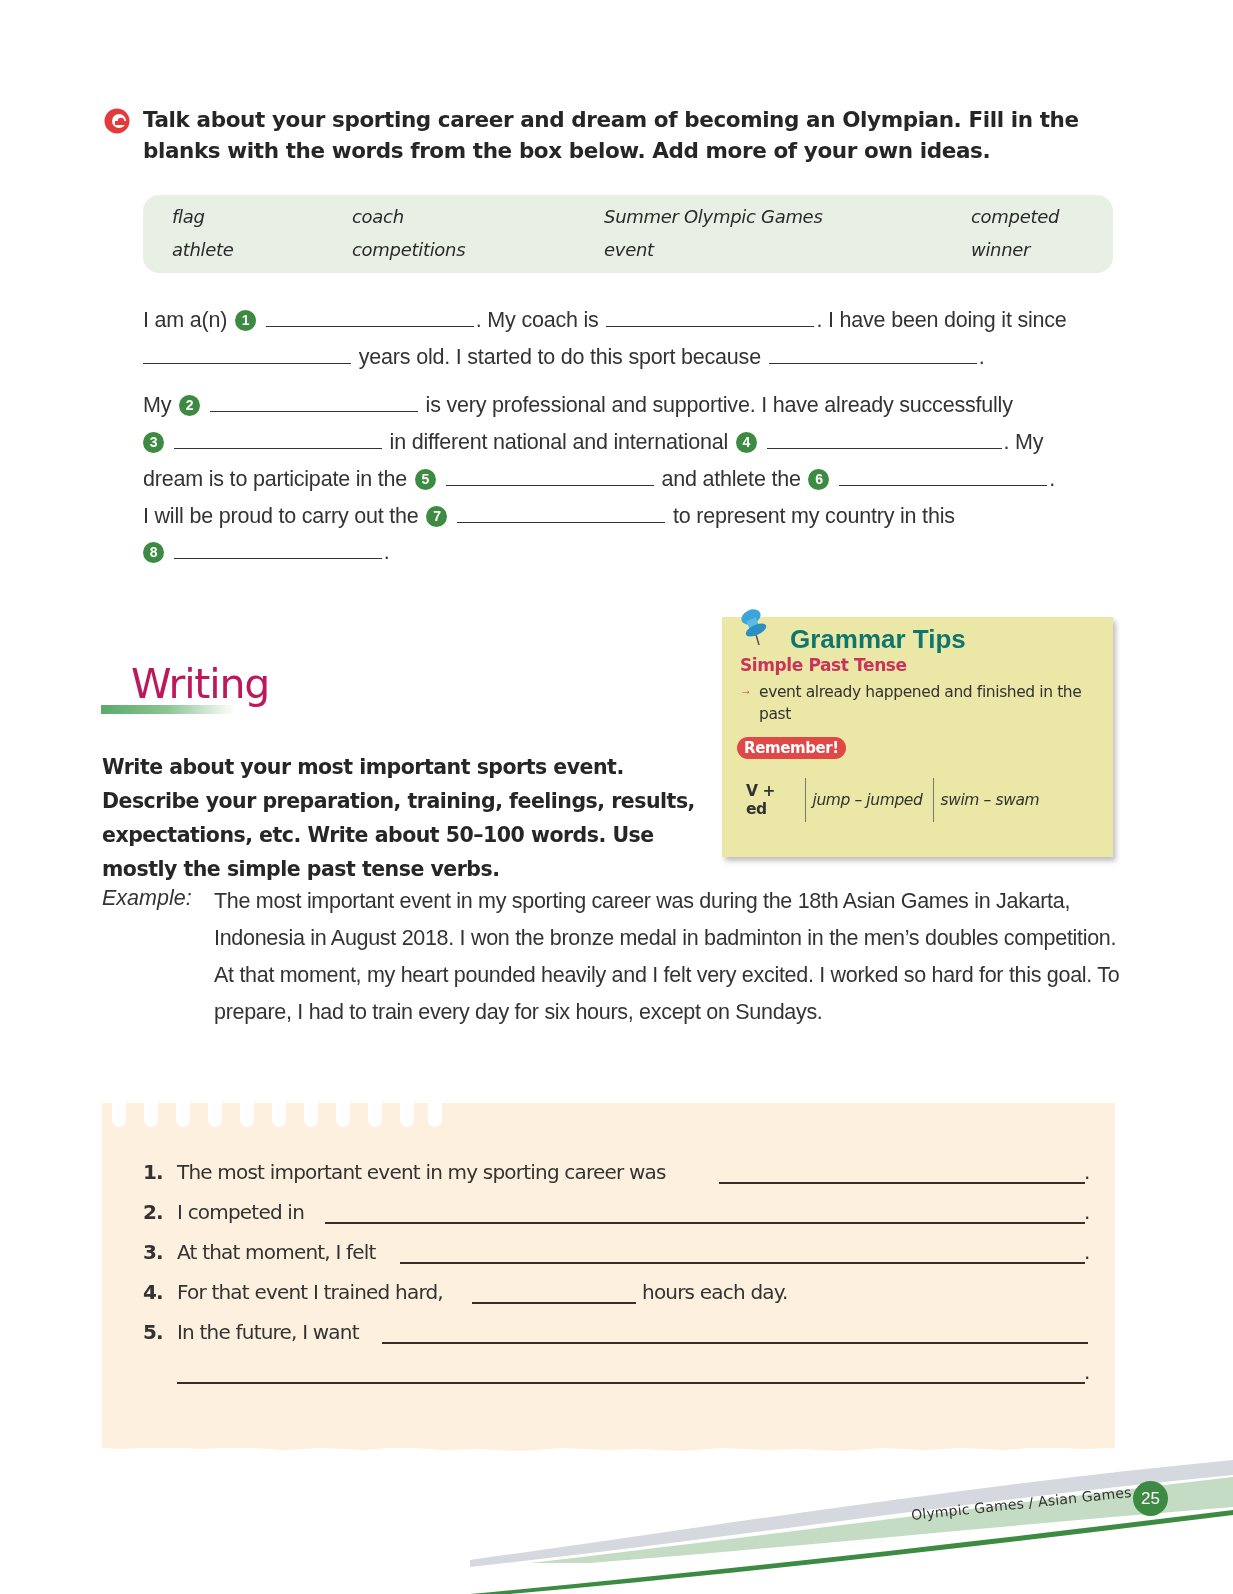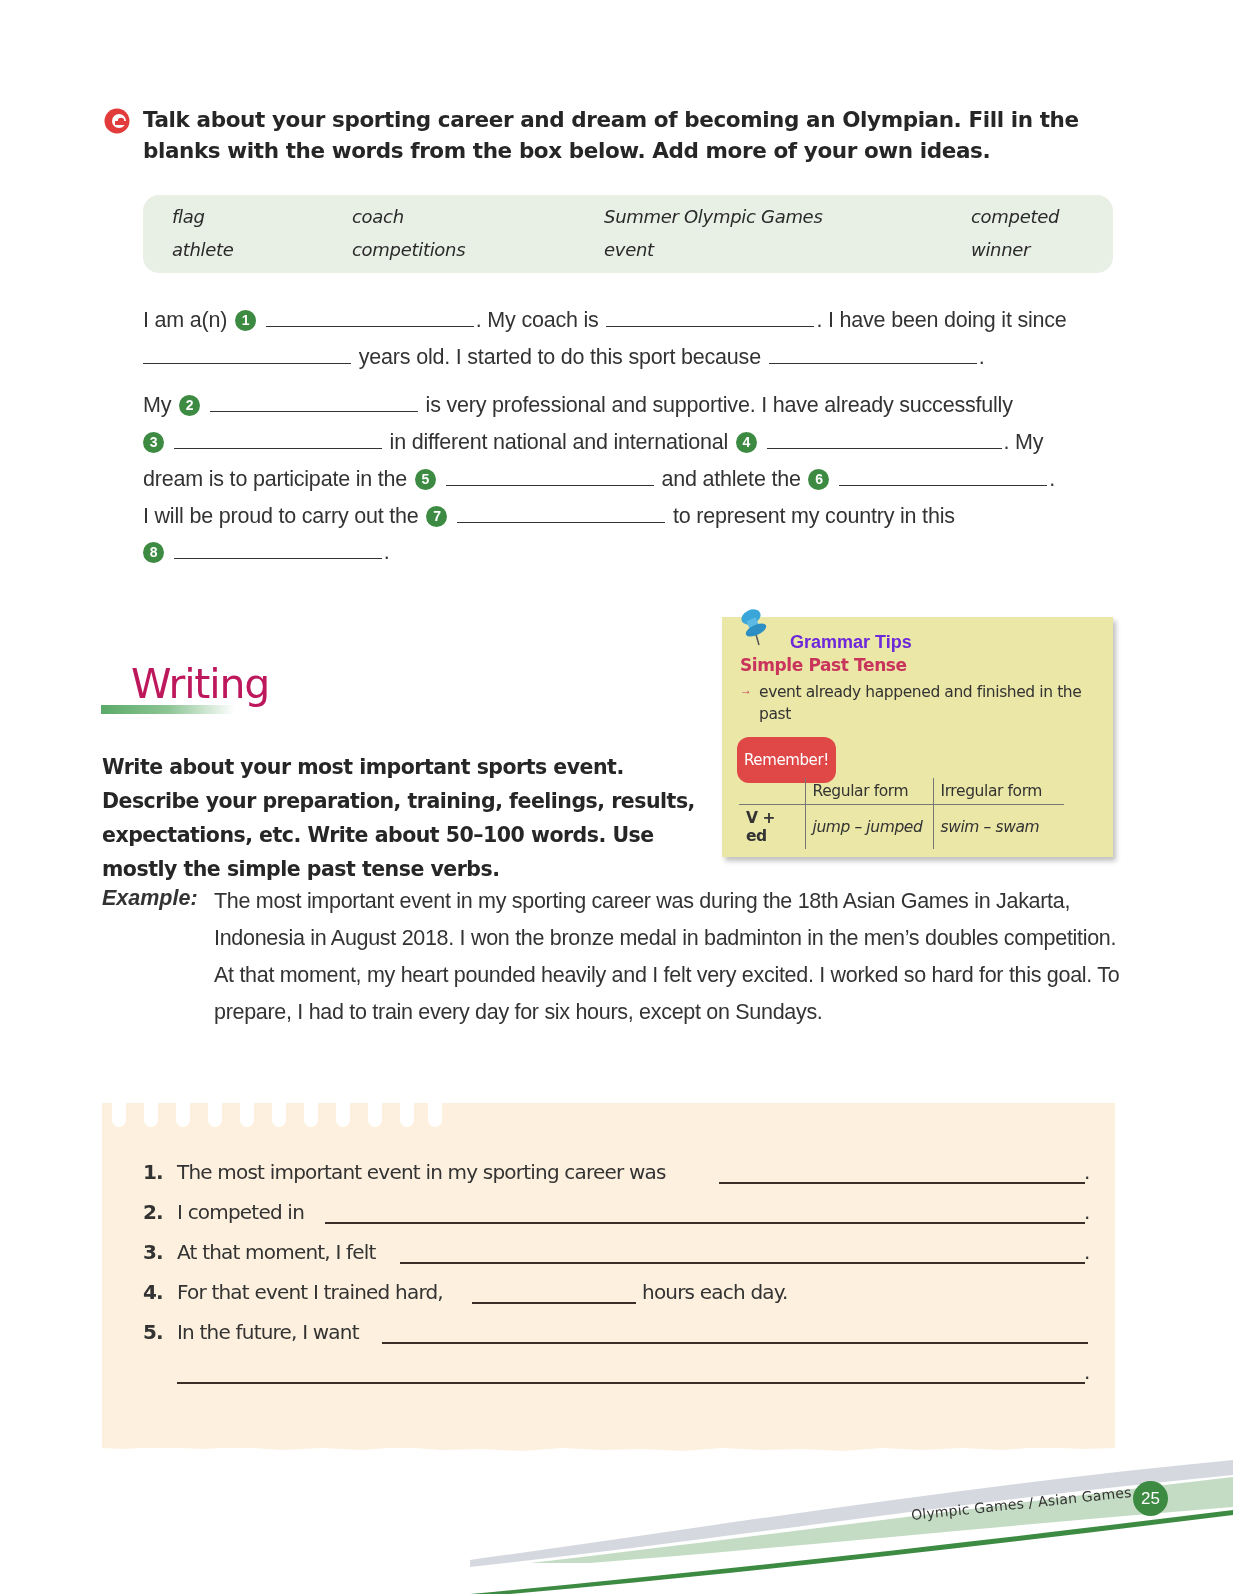--- a/index.html
+++ b/index.html
@@ -23,35 +23,35 @@
 
   
   #writing-title { left: 101px; top: 660px; font-family: "DejaVu Sans", sans-serif; font-size: 41px; color: #be185d; letter-spacing: -1.2px; z-index: 2; margin-left: 30px; }
   #writing-underline { left: 101px; top: 705px; width: 134px; height: 9px; background: linear-gradient(90deg, #5aaa68 0%, #8cc594 50%, rgba(200,230,200,0) 100%); z-index: 1; }
 
   #writing-instruction { left: 102px; top: 750px; width: 620px; font-family: "DejaVu Sans", sans-serif; font-weight: bold; font-size: 20.5px; line-height: 34px; color: #262626; letter-spacing: -0.5px; }
 
   
   #grammar-card { left: 722px; top: 617px; width: 391px; height: 240px; background: #ebe7a6; box-shadow: 3px 4px 5px rgba(0,0,0,0.25); }
   #pin-icon { left: 737px; top: 607px; width: 36px; height: 42px; }
-  #grammar-title { left: 790px; top: 624px; font-size: 18px; font-weight: bold; color: #6d28d9; margin-top: 8px; }
+  #grammar-title { left: 790px; top: 624px; font-size: 26px; font-weight: bold; color: #0f766e; }
   #grammar-subtitle { left: 740px; top: 655px; font-family: "DejaVu Sans", sans-serif; font-size: 17px; font-weight: bold; color: #c9345c; letter-spacing: -0.4px; }
   #grammar-bullet-arrow { left: 740px; top: 683px; font-size: 12px; color: #c9345c; font-weight: bold; }
   #grammar-bullet { left: 759px; top: 681px; width: 350px; font-family: "DejaVu Sans", sans-serif; font-size: 15.5px; color: #333; line-height: 22px; letter-spacing: -0.4px; }
-  #remember-badge { left: 737px; top: 737px; padding: 14px 7px; background: #e04848; color: #fff; font-family: "DejaVu Sans", sans-serif; font-weight: normal; font-size: 15px; border-radius: 12px; letter-spacing: -0.4px; }
+  #remember-badge { left: 737px; top: 737px; padding: 2px 7px; background: #e04848; color: #fff; font-family: "DejaVu Sans", sans-serif; font-weight: bold; font-size: 15px; border-radius: 12px; letter-spacing: -0.4px; }
   #grammar-table { left: 739px; top: 778px; width: 325px; border-collapse: collapse; font-family: "DejaVu Sans", sans-serif; font-size: 15.5px; color: #333; letter-spacing: -0.4px; }
   #grammar-table td, #grammar-table th { font-weight: normal; padding: 4px 7px; text-align: left; }
   #grammar-table .head td { border-bottom: 1.5px solid #777; }
   #grammar-table .c1 { width: 66px; border-right: 1.5px solid #777; }
   #grammar-table .c2 { width: 128px; border-right: 1.5px solid #777; }
   #grammar-table .row-label { font-weight: bold; }
   #grammar-table i { font-style: italic; }
 
   
-  #example-label { left: 102px; top: 886px; font-size: 21.5px; font-weight: bold; font-style: italic; color: #333; }
+  #example-label { left: 102px; top: 886px; font-size: 21.5px; font-weight: normal; font-style: italic; color: #333; }
   #example-text { left: 214px; top: 883px; width: 910px; font-size: 21.5px; line-height: 37px; color: #333; letter-spacing: -0.3px; text-indent: 0; }
 
   
   #notebook { left: 102px; top: 1103px; width: 1013px; height: 345px; background: #fdf0de; }
   .hole { position: absolute; top: 0; width: 14px; height: 24px; background: #fff; border-radius: 0 0 7px 7px; }
   #torn-edge { left: 102px; top: 1438px; width: 1013px; height: 16px; }
 
   .wl { position: absolute; left: 143px; font-family: "DejaVu Sans", sans-serif; font-size: 20px; color: #333; white-space: nowrap; letter-spacing: -0.8px; }
   .wl .n { font-weight: bold; display: inline-block; width: 34px; }
   .wline { position: absolute; height: 0; border-bottom: 2px solid #3a2e26; }
@@ -137,25 +137,20 @@
   <rect x="11" y="12" width="10" height="10" fill="#5cb9e4" transform="rotate(-25 16 17)"></rect>
   <ellipse cx="19" cy="23" rx="11" ry="5" fill="#2b8fc4" transform="rotate(-25 19 23)"></ellipse>
 </svg>
 <div class="abs" id="grammar-title">Grammar Tips</div>
 <div class="abs" id="grammar-subtitle">Simple Past Tense</div>
 <div class="abs" id="grammar-bullet-arrow">→</div>
 <div class="abs" id="grammar-bullet">event already happened and finished in the past</div>
 <div class="abs" id="remember-badge">Remember!</div>
 <table class="abs" id="grammar-table">
   <tbody>
-      <tr class="head">
-    <td class="c1"></td>
-    <td class="c2">Regular form</td>
-    <td>Irregular form</td>
-  </tr>
   <tr>
     <td class="c1 row-label">V + ed</td>
     <td class="c2"><i>jump – jumped</i></td>
     <td><i>swim – swam</i></td>
   </tr>
 </tbody>
   </table>
 
 <div class="abs" id="example-label">Example:</div>
 <div class="abs" id="example-text">The most important event in my sporting career was during the 18th Asian Games in Jakarta, Indonesia in August 2018. I won the bronze medal in badminton in the men’s doubles competition. At that moment, my heart pounded heavily and I felt very excited. I worked so hard for this goal. To prepare, I had to train every day for six hours, except on Sundays.</div>

